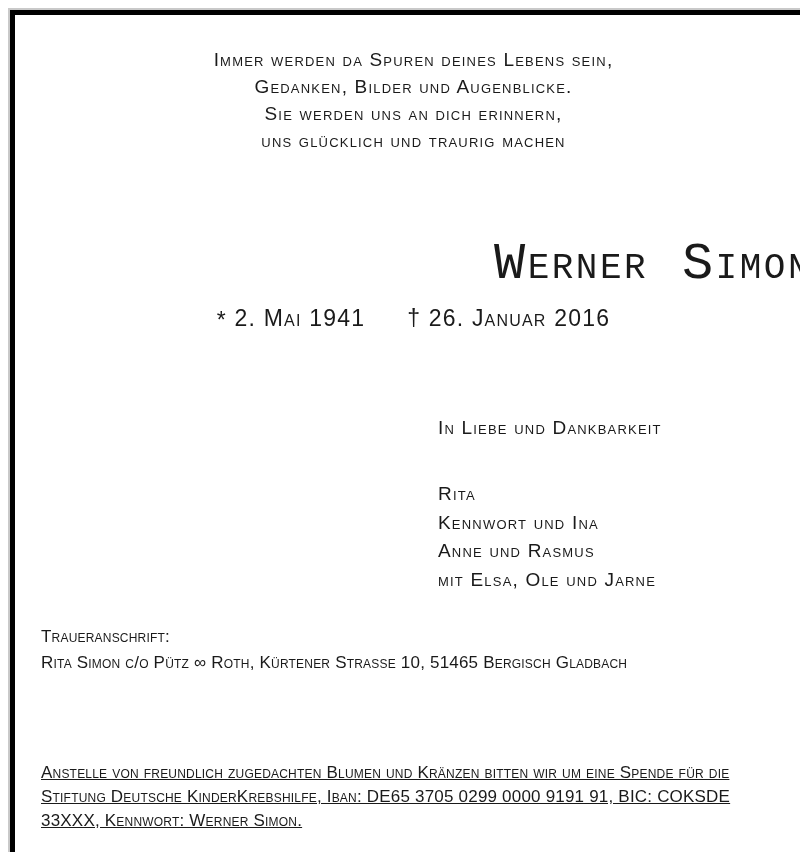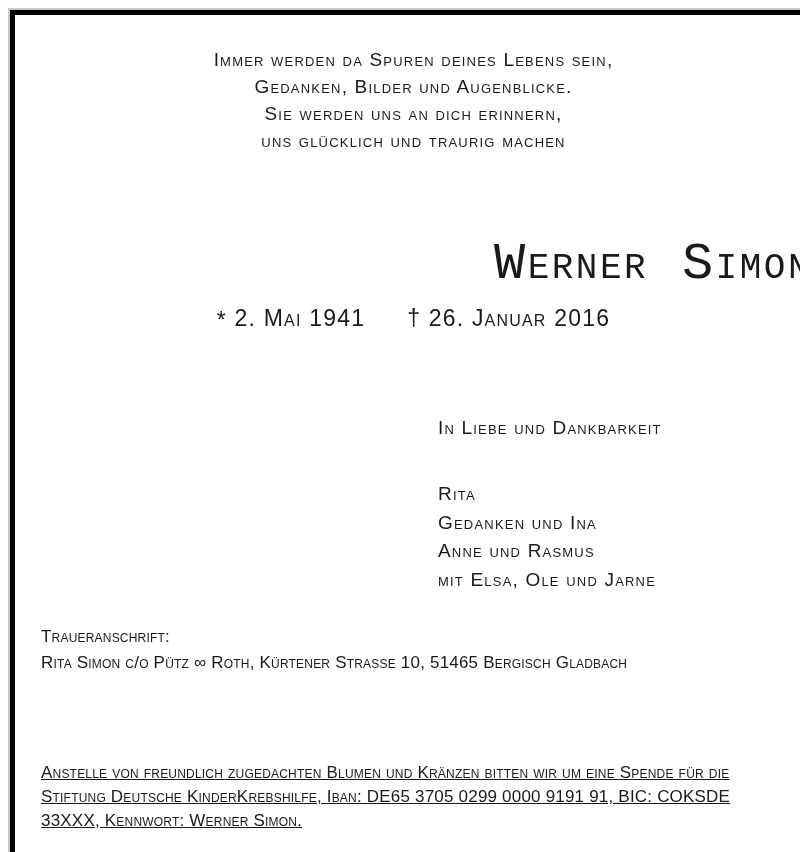--- a/index.html
+++ b/index.html
@@ -85,21 +85,21 @@
   <div class="block name">Werner Simon</div>
 
   <div class="block dates">
     <span class="date-item"><span class="sym sym-birth">*</span> <span>2. Mai 1941</span></span><span class="gap"></span><span class="date-item"><span class="sym">†</span> <span>26. Januar 2016</span></span>
   </div>
 
   <div class="block dedication">In Liebe und Dankbarkeit</div>
 
   <div class="block mourners">
     <div>Rita</div>
-    <div>Gedanken und Ina</div>
+    <div>Kennwort und Ina</div>
     <div>Anne und Rasmus</div>
     <div>mit Elsa, Ole und Jarne</div>
   </div>
 
   <div class="block address">
     <div>Traueranschrift:</div>
     <div>Rita Simon c/o Pütz ∞ Roth, Kürtener Strasse 10, 51465 Bergisch Gladbach</div>
   </div>
 
 

